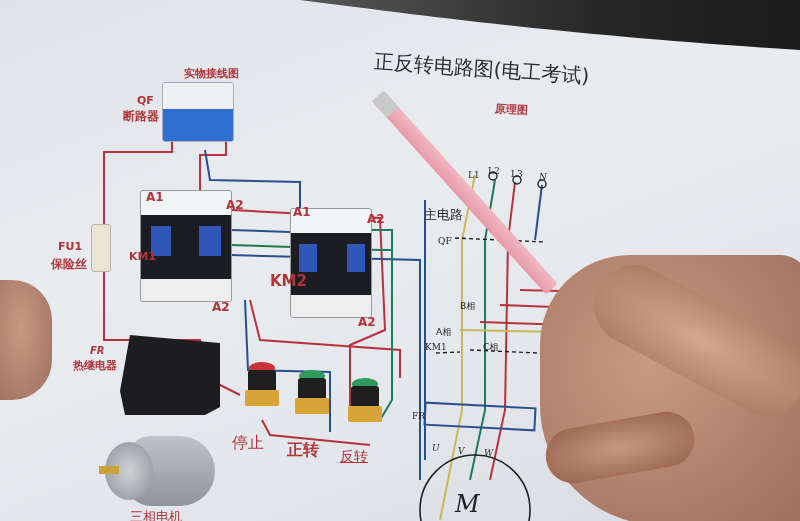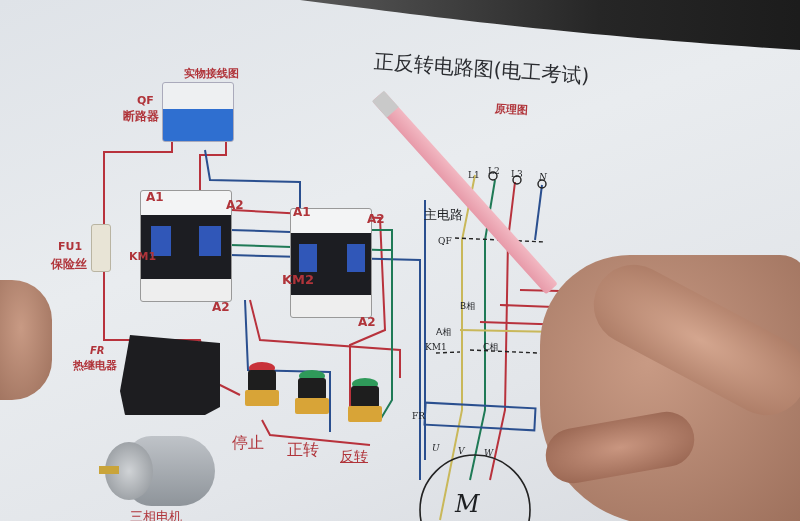--- a/index.html
+++ b/index.html
@@ -100,21 +100,21 @@
   <div class="lbl" style="left:212px;top:300px;font-size:12px;">A2</div>
   <div class="lbl" style="left:129px;top:250px;font-size:11px;">KM1</div>
 
   <div class="device km2">
     <div class="km-win" style="left:8px;top:35px;width:18px;height:28px;"></div>
     <div class="km-win" style="left:56px;top:35px;width:18px;height:28px;"></div>
   </div>
   <div class="lbl" style="left:293px;top:205px;font-size:12px;">A1</div>
   <div class="lbl" style="left:367px;top:212px;font-size:12px;">A2</div>
   <div class="lbl" style="left:358px;top:315px;font-size:12px;">A2</div>
-  <div class="lbl" style="left:282px;top:272px;font-size:13px;">KM2</div>
+  <div class="lbl" style="left:270px;top:272px;font-size:15px;">KM2</div>
 
   <div class="lbl" style="left:90px;top:345px;font-size:10px;font-style:italic;">FR</div>
   <div class="lbl" style="left:73px;top:358px;font-size:11px;">热继电器</div>
   <div class="device fr"></div>
 
   <div class="btn" style="left:245px;top:362px;">
     <div class="cap" style="background:#c8323a;"></div>
       <div class="body"></div>
       <div class="base"></div>
   </div>
@@ -122,21 +122,21 @@
     <div class="cap" style="background:#2f9a5a;"></div>
       <div class="body"></div>
       <div class="base"></div>
   </div>
   <div class="btn" style="left:348px;top:378px;">
     <div class="cap" style="background:#2f9a5a;"></div>
       <div class="body"></div>
       <div class="base"></div>
   </div>
   <div class="lbl" style="left:232px;top:433px;font-size:16px;font-weight:normal;">停止</div>
-  <div class="lbl" style="left:287px;top:440px;font-size:16px;font-weight:normal;">正转</div>
+  <div class="lbl" style="left:287px;top:440px;font-size:16px;font-weight:bold;">正转</div>
   <div class="lbl" style="left:340px;top:448px;font-size:14px;font-weight:normal;text-decoration:underline;">反转</div>
 
   <div class="motor">
     <div class="shell"></div>
       <div class="face"></div>
       <div class="shaft"></div>
   </div>
   <div class="lbl" style="left:130px;top:508px;font-size:13px;font-weight:normal;">三相电机</div>
 
   <div class="blk" style="left:424px;top:206px;font-size:13px;font-family:'DejaVu Sans',sans-serif;">主电路</div>

